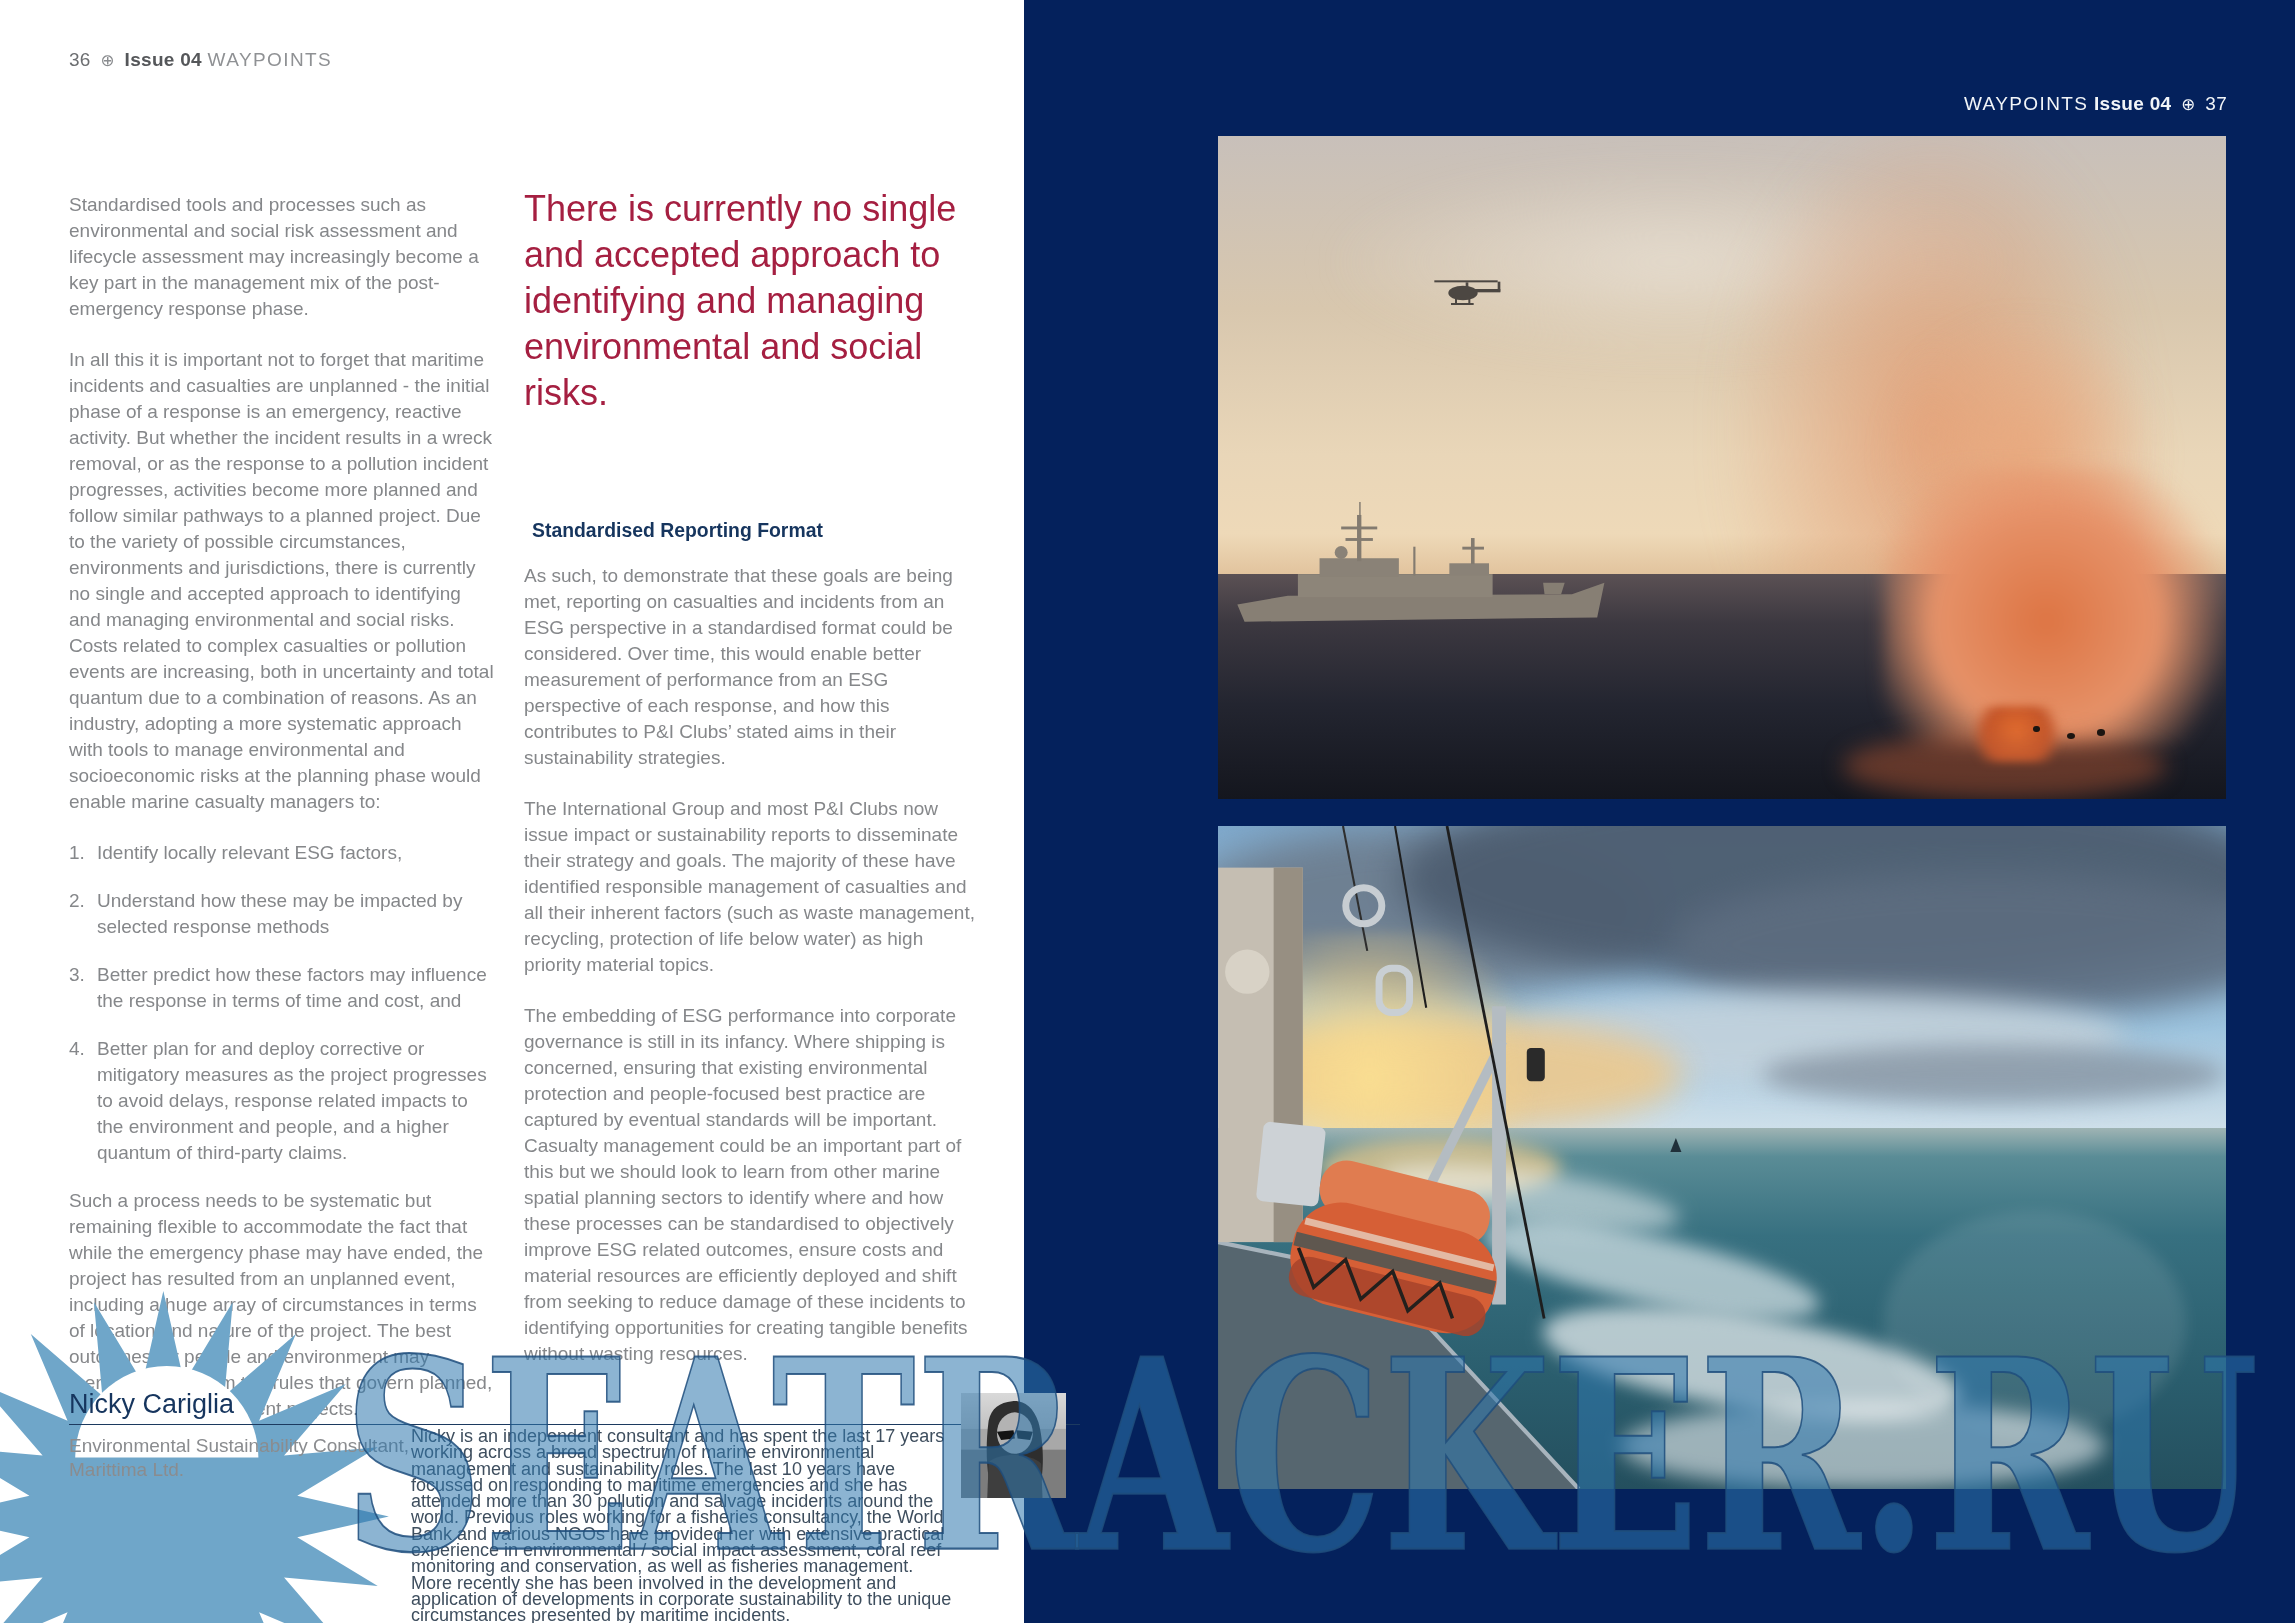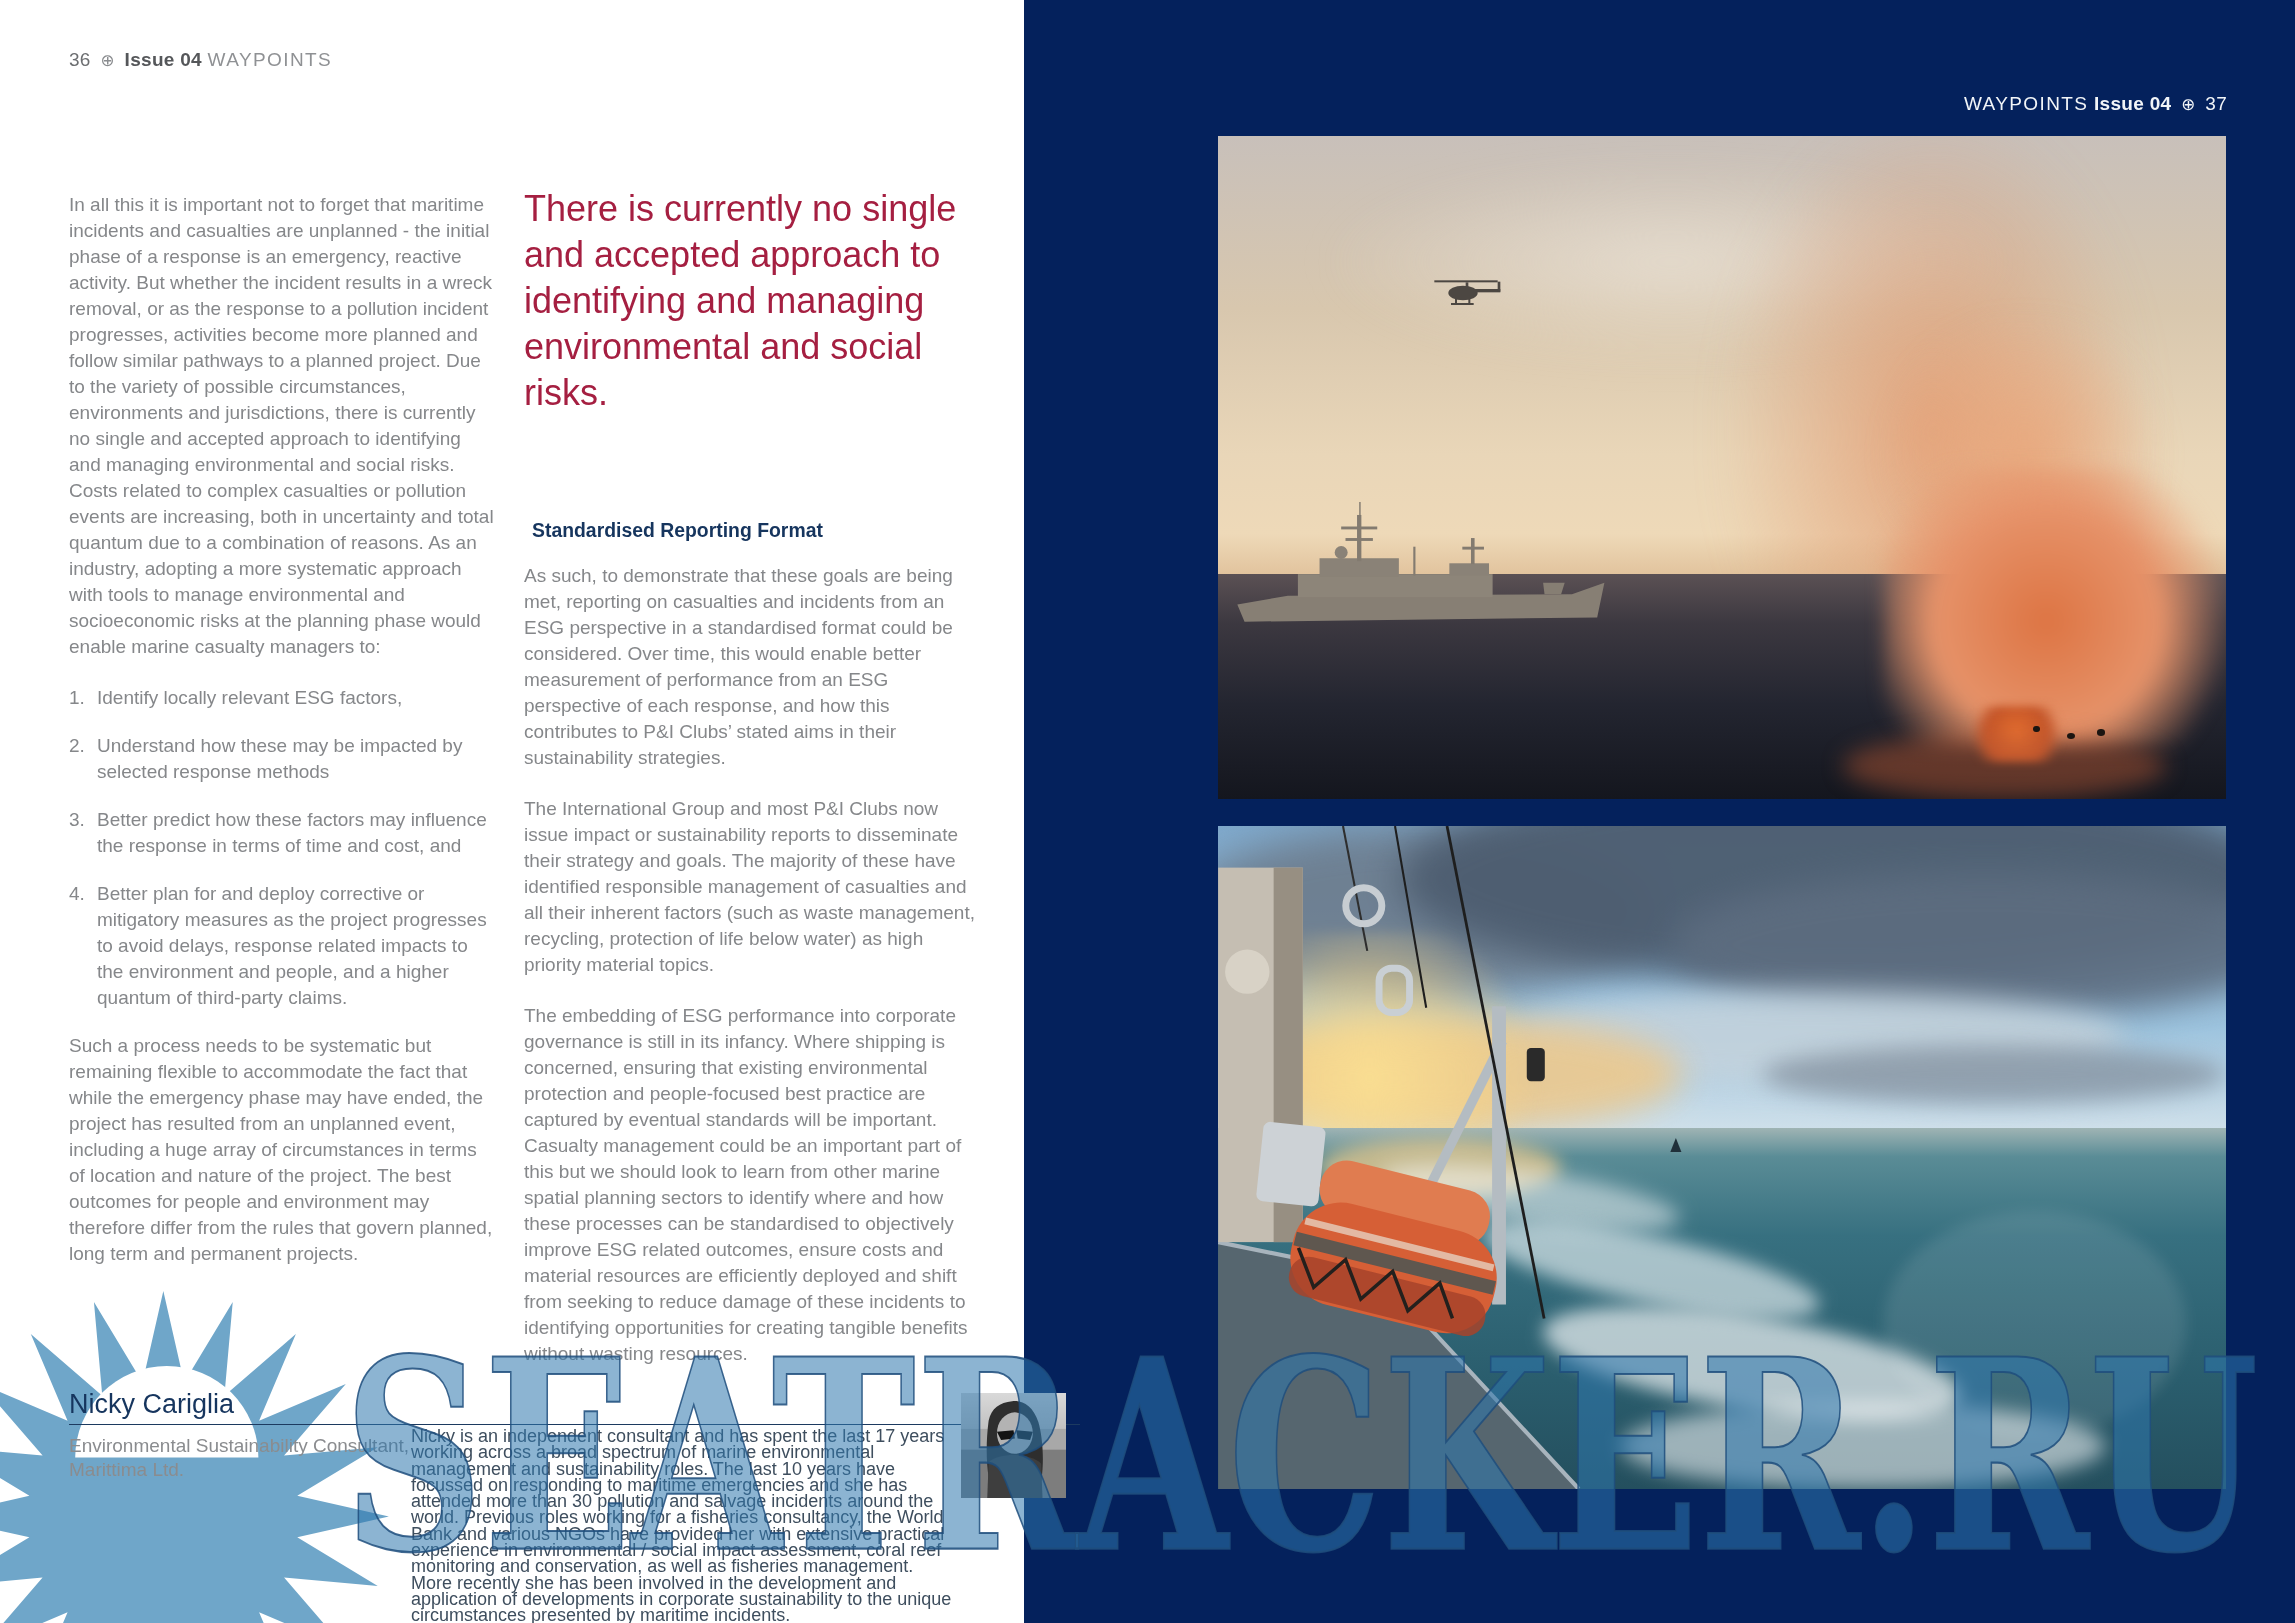--- a/index.html
+++ b/index.html
@@ -93,20 +93,21 @@
 
     <div id="folio-left" class="abs folio">
       <span class="pgnum">36</span>
       <span class="sep">⊕</span>
       <span class="issue">Issue 04</span>
       <span> </span>
       <span class="brand">WAYPOINTS</span>
     </div>
 
     <div id="col1" class="abs">
+      <p>Standardised tools and processes such as environmental and social risk assessment and lifecycle assessment may increasingly become a key part in the management mix of the post-emergency response phase.</p>
       <p>In all this it is important not to forget that maritime incidents and casualties are unplanned - the initial phase of a response is an emergency, reactive activity. But whether the incident results in a wreck removal, or as the response to a pollution incident progresses, activities become more planned and follow similar pathways to a planned project. Due to the variety of possible circumstances, environments and jurisdictions, there is currently no single and accepted approach to identifying and managing environmental and social risks. Costs related to complex casualties or pollution events are increasing, both in uncertainty and total quantum due to a combination of reasons. As an industry, adopting a more systematic approach with tools to manage environmental and socioeconomic risks at the planning phase would enable marine casualty managers to:</p>
       <div class="li">
         <span class="num">1.</span>
         <span class="li-text">Identify locally relevant ESG factors,</span>
       </div>
       <div class="li">
         <span class="num">2.</span>
         <span class="li-text">Understand how these may be impacted by selected response methods</span>
       </div>
       <div class="li">

